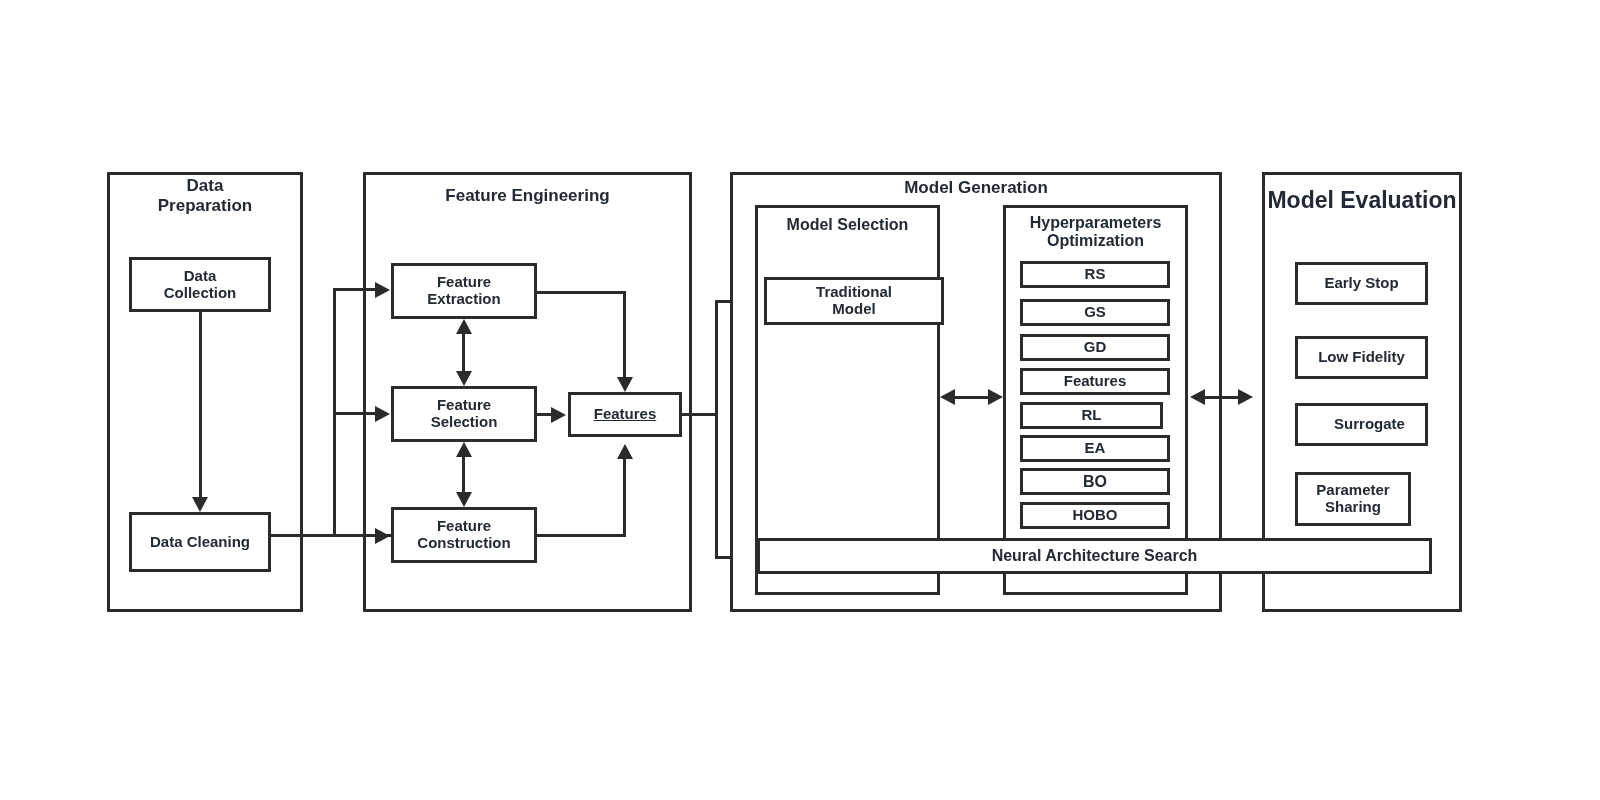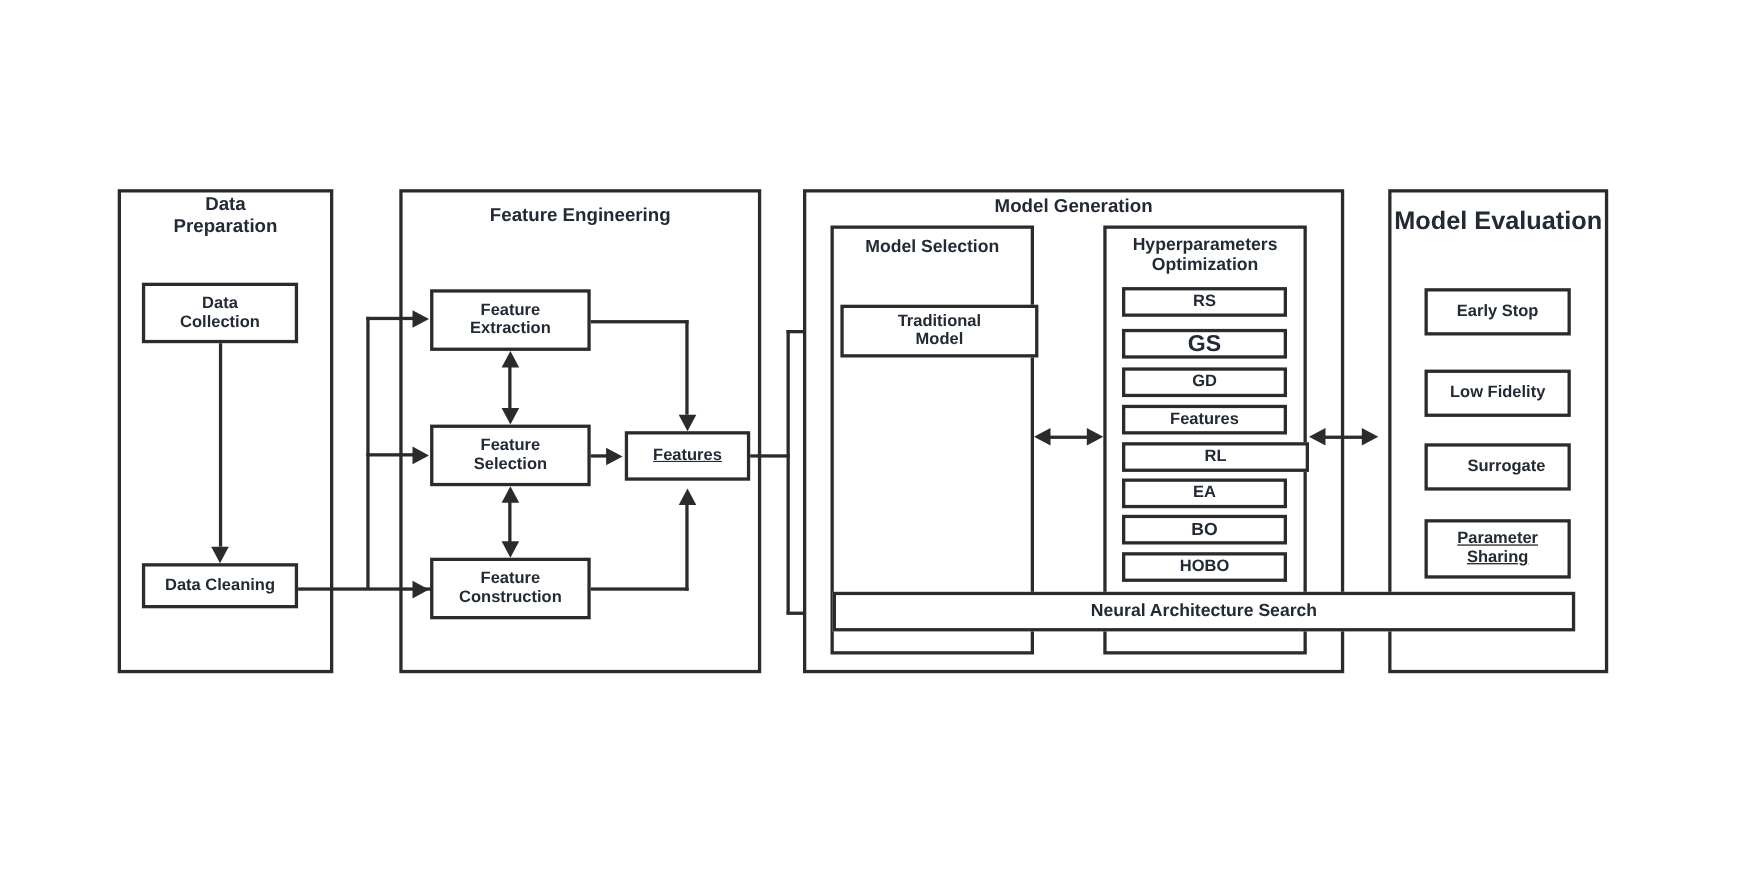--- a/index.html
+++ b/index.html
@@ -97,21 +97,21 @@
   <div class="container-box" style="left:107px; top:172px; width:196px; height:440px;"></div>
 
   <div class="group-title" style="left:107px; top:176px; width:196px; font-size:17px;">Data
 Preparation</div>
 
   <div class="inner-box" style="left:129px; top:257px; width:142px; height:55px;">
     <span class="box-label" style="font-size:15px;">Data
 Collection</span>
   </div>
 
-  <div class="inner-box" style="left:129px; top:512px; width:142px; height:41px;">
+  <div class="inner-box" style="left:129px; top:512px; width:142px; height:60px;">
     <span class="box-label" style="font-size:15px;">Data Cleaning</span>
   </div>
 
   <div class="vline" style="left:199px; top:312px; height:185px;"></div>
   <div class="arrow-d" style="left:192px; top:497px;"></div>
 
   <div class="container-box" style="left:363px; top:172px; width:329px; height:440px;"></div>
 
   <div class="group-title" style="left:363px; top:186px; width:329px; font-size:17px;">Feature Engineering</div>
 
@@ -181,29 +181,29 @@
   </div>
 
   <div class="container-box" style="left:1003px; top:205px; width:185px; height:390px;"></div>
   <div class="group-title" style="left:1003px; top:214px; width:185px; font-size:16px;">Hyperparameters
 Optimization</div>
 
   <div class="inner-box" style="left:1020px; top:261px; width:150px; height:27px;">
     <span class="box-label" style="font-size:15px;">RS</span>
   </div>
   <div class="inner-box" style="left:1020px; top:299px; width:150px; height:27px;">
-    <span class="box-label" style="font-size:21px;">GS</span>
+    <span class="box-label" style="font-size:15px;">GS</span>
   </div>
   <div class="inner-box" style="left:1020px; top:334px; width:150px; height:27px;">
     <span class="box-label" style="font-size:15px;">GD</span>
   </div>
   <div class="inner-box" style="left:1020px; top:368px; width:150px; height:27px;">
     <span class="box-label" style="font-size:15px;">Features</span>
   </div>
-  <div class="inner-box" style="left:1020px; top:402px; width:170px; height:27px;">
+  <div class="inner-box" style="left:1020px; top:402px; width:143px; height:27px;">
     <span class="box-label" style="font-size:15px;">RL</span>
   </div>
   <div class="inner-box" style="left:1020px; top:435px; width:150px; height:27px;">
     <span class="box-label" style="font-size:15px;">EA</span>
   </div>
   <div class="inner-box" style="left:1020px; top:468px; width:150px; height:27px;">
     <span class="box-label" style="font-size:16px;">BO</span>
   </div>
   <div class="inner-box" style="left:1020px; top:502px; width:150px; height:27px;">
     <span class="box-label" style="font-size:15px;">HOBO</span>
@@ -227,18 +227,18 @@
 
   <div class="inner-box" style="left:1295px; top:262px; width:133px; height:43px;">
     <span class="box-label" style="font-size:15px;">Early Stop</span>
   </div>
   <div class="inner-box" style="left:1295px; top:336px; width:133px; height:43px;">
     <span class="box-label" style="font-size:15px;">Low Fidelity</span>
   </div>
   <div class="inner-box" style="left:1295px; top:403px; width:133px; height:43px;">
     <span class="box-label" style="font-size:15px;padding-left:16px;">Surrogate</span>
   </div>
-  <div class="inner-box" style="left:1295px; top:472px; width:133px; height:54px;text-decoration:underline;">
+  <div class="inner-box" style="left:1295px; top:472px; width:116px; height:54px;">
     <span class="box-label" style="font-size:15px;">Parameter
 Sharing</span>
   </div>
 
 </div>
 
 </body></html>

